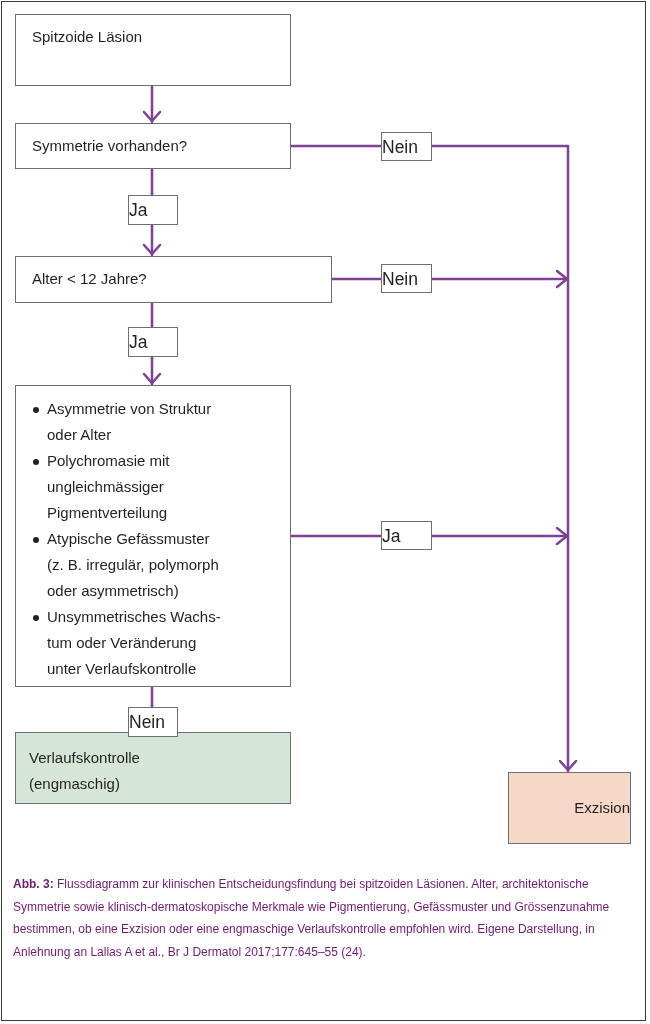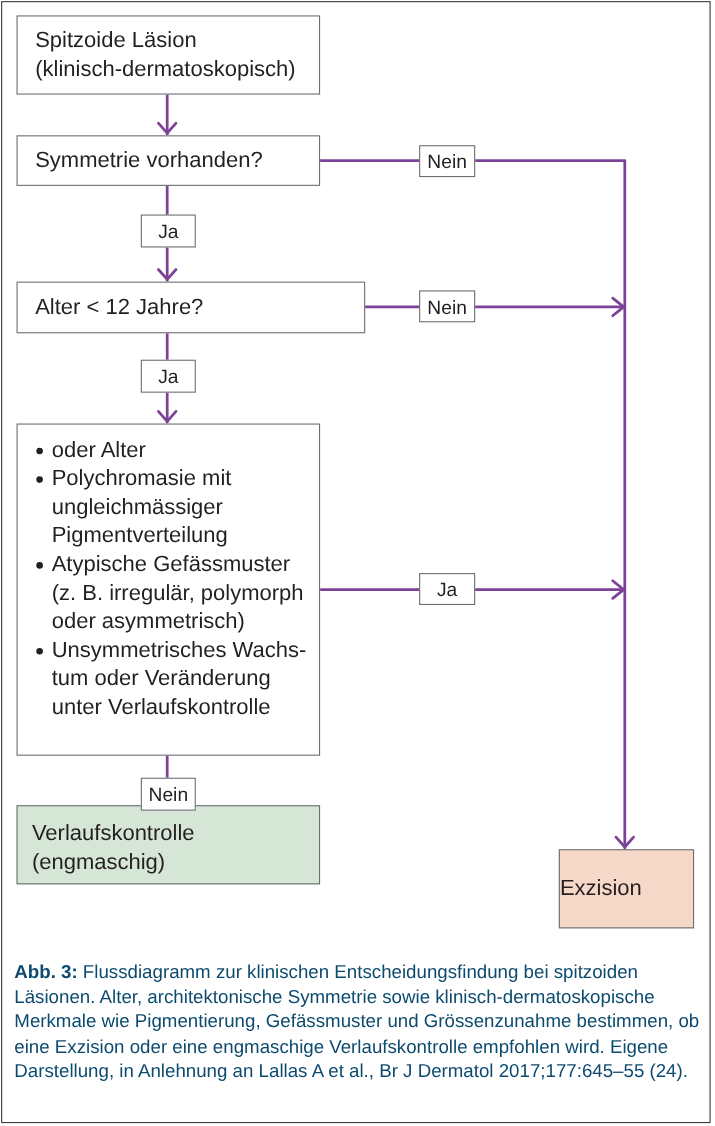--- a/index.html
+++ b/index.html
@@ -2,44 +2,44 @@
 <html><head>
 <meta charset="utf-8">
 <style>
   html, body { margin: 0; padding: 0; background: #ffffff; }
   body { width: 650px; height: 1024px; position: relative; overflow: hidden;
          font-family: "Liberation Sans", sans-serif; color: #231f20; }
   .frame { position: absolute; left: 1px; top: 1px; width: 645px; height: 1020px;
            border: 1.5px solid #3a3a3a; box-sizing: border-box; }
   svg.connectors { position: absolute; left: 0; top: 0; width: 650px; height: 1024px; }
   .box { position: absolute; box-sizing: border-box; border: 1.5px solid #6d6e71;
-         background: #ffffff; font-size: 20px; line-height: 26px; }
+         background: #ffffff; font-size: 15px; line-height: 26px; }
   .label { position: absolute; box-sizing: border-box; border: 1.3px solid #6d6e71;
-           background: #ffffff; font-size: 17.5px; text-align: center; line-height: 28px; }
+           background: #ffffff; font-size: 17.5px; text-align: left; line-height: 28px; }
   #box-start { left: 15px; top: 14px; width: 276px; height: 72px; padding: 9px 0 0 16px; }
   #box-sym { left: 15px; top: 123px; width: 276px; height: 46px; padding: 9px 0 16px 16px; }
   #box-age { left: 15px; top: 256px; width: 317px; height: 47px; padding: 9px 0 0 16px; }
   #box-criteria { left: 15px; top: 385px; width: 276px; height: 302px; padding: 10px 0 0 16px; }
   #box-follow { left: 15px; top: 732px; width: 276px; height: 72px; padding: 12px 12px 0 13px;
                 background: #d5e6d7; }
   #box-excision { left: 508px; top: 772px; width: 123px; height: 72px; padding: 0;
-                  background: #f5d8c8; display: flex; align-items: center; justify-content: flex-start; }
+                  background: #f5d8c8; display: flex; align-items: center; justify-content: flex-end; }
   .criteria-list { list-style: none; margin: 0; padding: 0; }
   .criteria-list li { position: relative; padding-left: 15px; line-height: 26px; }
   .criteria-list li::before { content: ""; position: absolute; left: 1px; top: 11px;
                               width: 6px; height: 6px; border-radius: 50%; background: #231f20; }
   .line { display: block; }
   #lbl-ja-1 { left: 128px; top: 195px; width: 50px; height: 30px; }
   #lbl-ja-2 { left: 128px; top: 327px; width: 50px; height: 30px; }
   #lbl-nein-3 { left: 128px; top: 707px; width: 50px; height: 30px; }
   #lbl-nein-1 { left: 381px; top: 132px; width: 51px; height: 29px; }
   #lbl-nein-2 { left: 381px; top: 264px; width: 51px; height: 29px; }
   #lbl-ja-right { left: 381px; top: 521px; width: 51px; height: 29px; }
   .caption { position: absolute; left: 13px; top: 873px; width: 625px;
-             font-size: 17px; line-height: 22.5px; color: #0c4a6e; }
+             font-size: 12px; line-height: 22.5px; color: #701a75; }
   .caption b { font-weight: bold; }
 </style>
 </head>
 <body>
 
 <div class="frame"></div>
 
 <svg class="connectors" viewBox="0 0 650 1024">
   <g fill="none" stroke="#7d4196" stroke-width="2.5" stroke-linecap="round" stroke-linejoin="round">
 
@@ -61,34 +61,34 @@
     <line x1="291" y1="279" x2="567" y2="279"></line>
     <polyline points="557,271 567,279 557,287"></polyline>
 
     <line x1="291" y1="536" x2="567" y2="536"></line>
     <polyline points="557,528 567,536 557,544"></polyline>
   </g>
 </svg>
 
 <div class="box" id="box-start">
   <span class="line">Spitzoide Läsion</span>
-  <span class="line">(klinisch-dermatoskopisch)</span>
 </div>
 
 <div class="box" id="box-sym">
   <span class="line">Symmetrie vorhanden?</span>
 </div>
 
 <div class="box" id="box-age">
   <span class="line">Alter &lt; 12 Jahre?</span>
 </div>
 
 <div class="box" id="box-criteria">
   <ul class="criteria-list">
     <li>
+      <span class="line">Asymmetrie von Struktur</span>
       <span class="line">oder Alter</span>
     </li>
     <li>
       <span class="line">Polychromasie mit</span>
       <span class="line">ungleichmässiger</span>
       <span class="line">Pigmentverteilung</span>
     </li>
     <li>
       <span class="line">Atypische Gefässmuster</span>
       <span class="line">(z. B. irregulär, polymorph</span>

